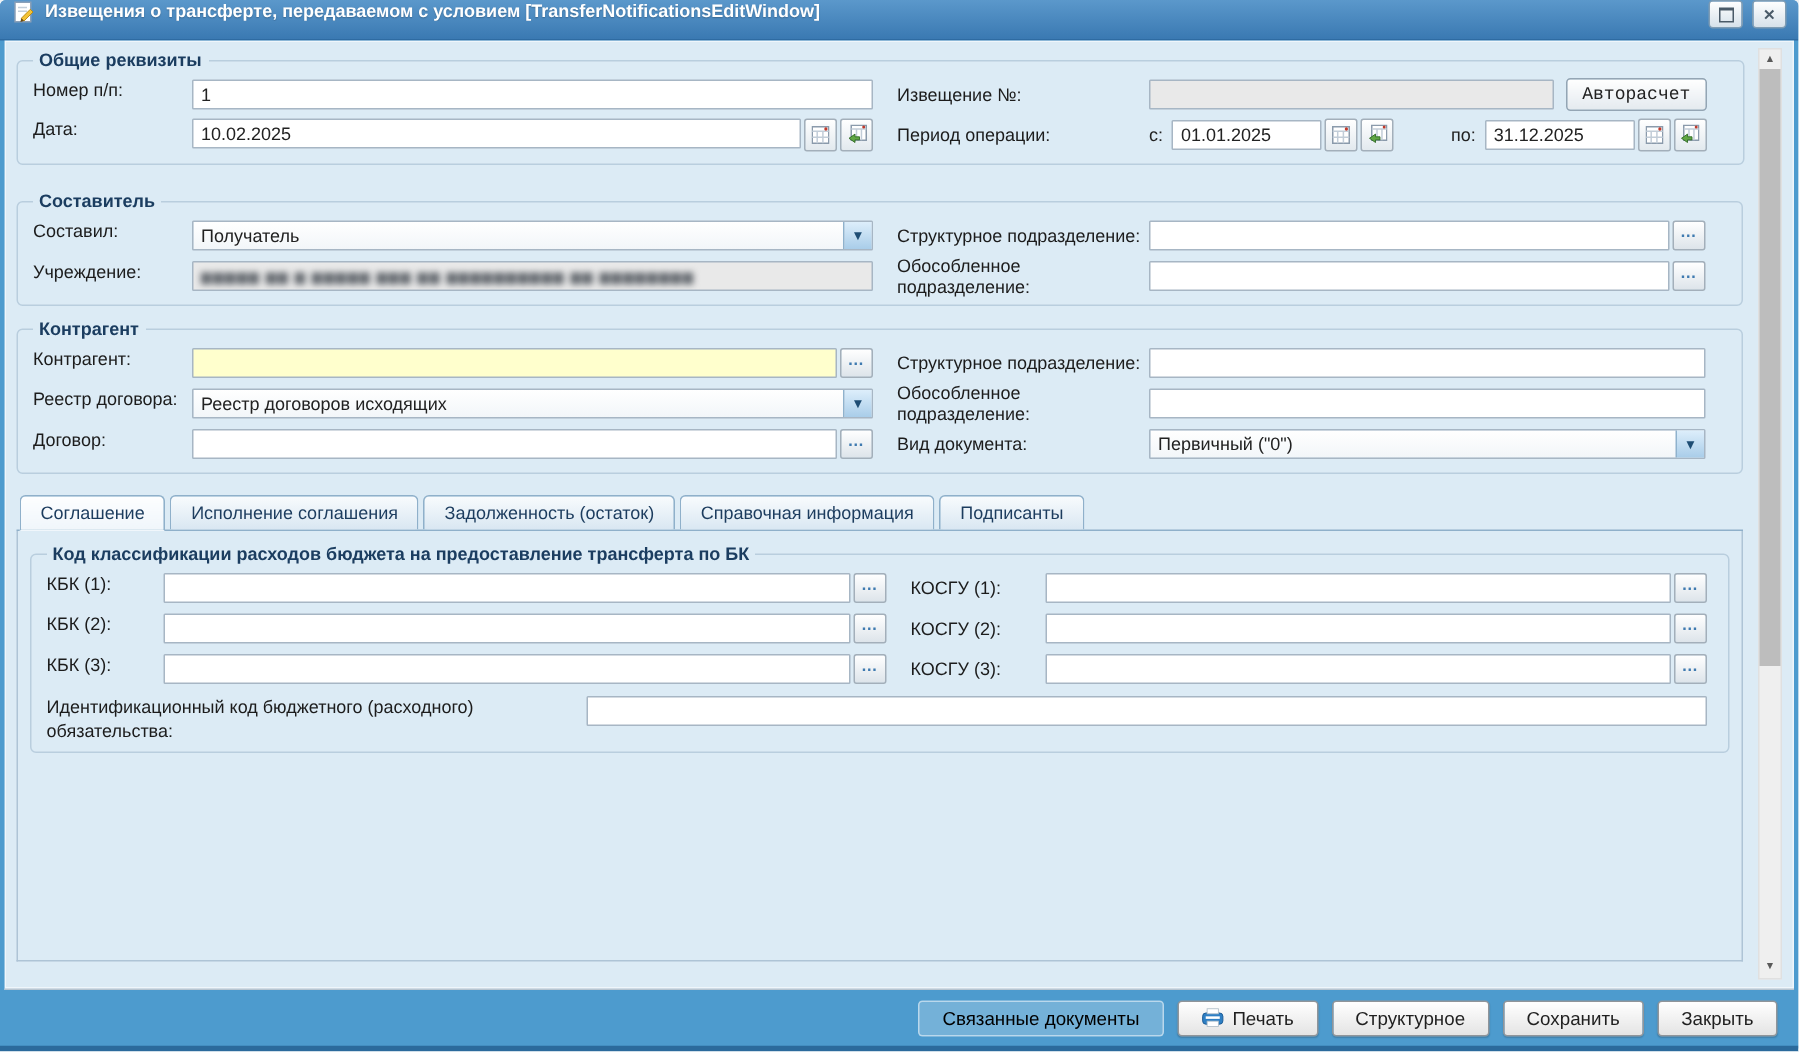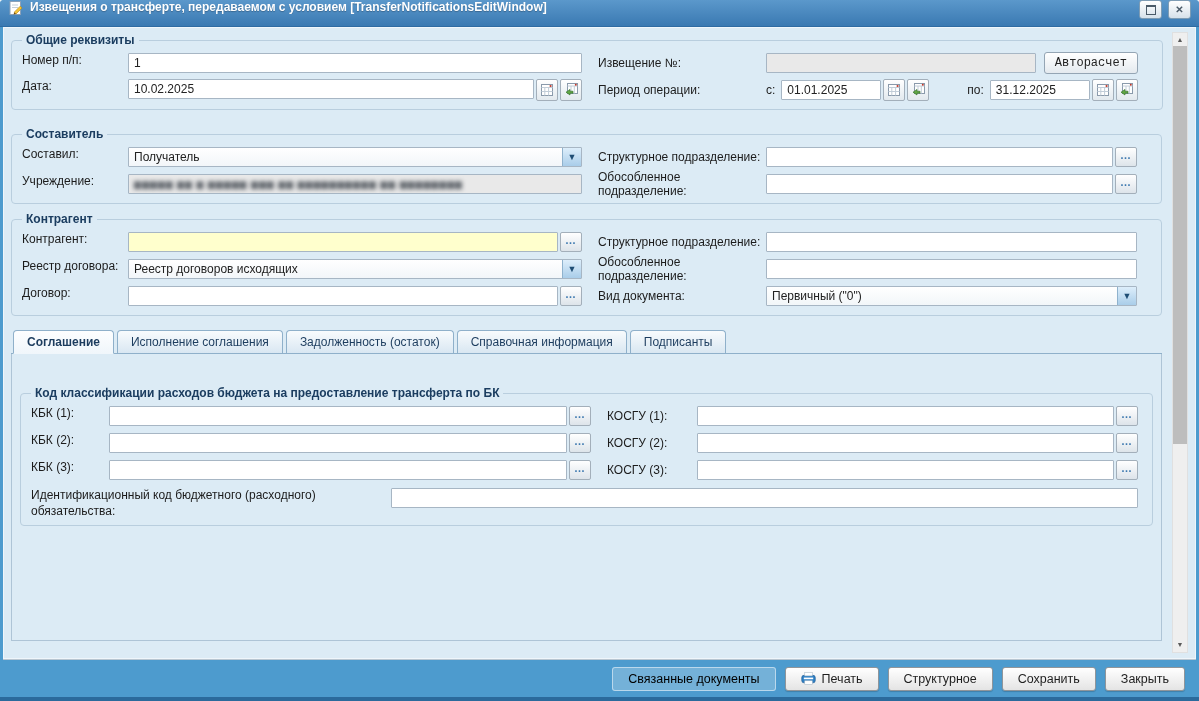--- a/index.html
+++ b/index.html
@@ -43,21 +43,21 @@
   .icobtn{width:20px;height:20px;flex:0 0 20px;margin-left:2px;border:1px solid #a3afba;border-radius:2px;
           background:linear-gradient(#ffffff,#e2e9ee);display:flex;align-items:center;justify-content:center;cursor:pointer;}
   .datew{width:100px;flex:0 0 100px;}
   .minilbl{margin-right:6px;}
   .autocalc{height:22px;margin-left:8px;padding:0 10px;border:1px solid #94a5b4;border-radius:3px;
             background:linear-gradient(#ffffff,#e4eaef);color:#222;font-size:12px;cursor:pointer;white-space:nowrap;font-family:Liberation Mono, monospace;}
   
   .tabstrip{display:flex;gap:3px;margin-top:14px;height:23px;border-bottom:1px solid #8fb0ca;padding-left:2px;}
   .tab{display:flex;align-items:center;padding:0 13px;border:1px solid #8fb0ca;border-bottom:none;
        border-radius:4px 4px 0 0;background:linear-gradient(#f8fbfd,#d9e7f2);color:#1c3c5e;cursor:pointer;white-space:nowrap;}
-  .tab.active{background:linear-gradient(#fdfeff,#f0f6fb);font-weight:bold;position:relative;margin-bottom:-1px;border-bottom:1px solid #f0f6fb;text-align:center;}
+  .tab.active{background:linear-gradient(#fdfeff,#f0f6fb);font-weight:normal;position:relative;margin-bottom:-1px;border-bottom:1px solid #f0f6fb;text-align:center;}
   .tabpanel{border:1px solid #aec4d6;border-top:none;height:287px;box-sizing:border-box;background:#dcebf5;padding:8px;}
   .idrow{display:flex;align-items:flex-start;margin-top:4px;}
   .idlbl{width:360px;flex-shrink:0;line-height:1.35;}
   .idrow .txt{margin-top:1px;}
   
   .vscroll{position:absolute;top:5px;bottom:6px;right:8px;width:16px;background:#efefef;border:1px solid #e0e0e0;box-sizing:border-box;}
   .scroll-arrow{position:absolute;left:0;right:0;text-align:center;color:#5a5a5a;font-size:7px;line-height:12px;cursor:pointer;}
   .scroll-arrow.up{top:1px;}
   .scroll-arrow.down{bottom:1px;}
   .scroll-thumb{position:absolute;left:0px;right:0px;top:13px;height:398px;background:#bdbdbd;cursor:pointer;}
@@ -241,21 +241,21 @@
 
     <div class="tabstrip">
       <span class="tab active">Соглашение</span>
       <span class="tab">Исполнение соглашения</span>
       <span class="tab">Задолженность (остаток)</span>
       <span class="tab">Справочная информация</span>
       <span class="tab">Подписанты</span>
     </div>
 
     <div class="tabpanel">
-      <fieldset class="fs" style="margin-top:24px;">
+      <fieldset class="fs" style="">
         <legend>Код классификации расходов бюджета на предоставление трансферта по БК</legend>
         <div class="frow">
           <div class="half-l">
             <span class="lbl" style="width:78px;">КБК (1):</span>
             <input class="txt" style="">
             <span class="dots">…</span>
           </div>
           <div class="half-r" style="padding-right:4px;">
             <span class="lbl" style="width:90px;">КОСГУ (1):</span>
             <input class="txt" style="">

